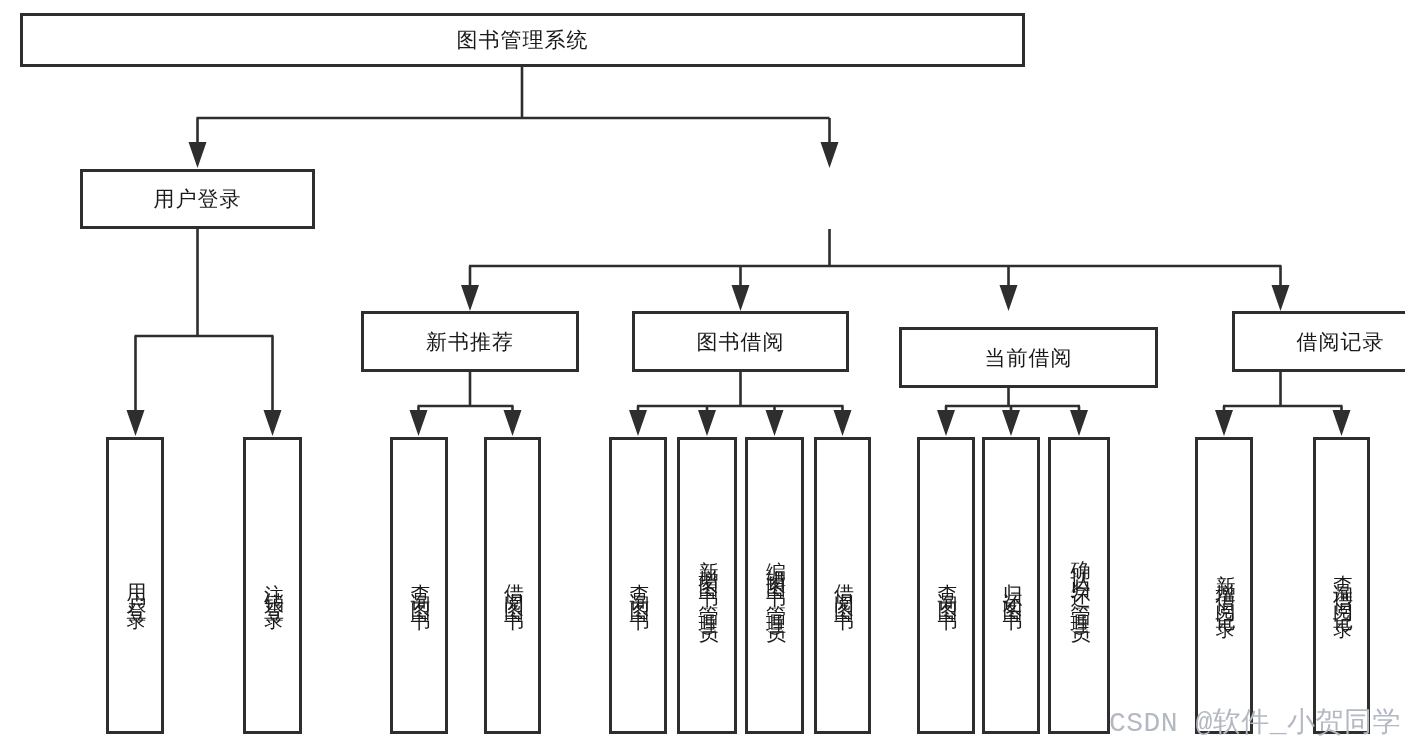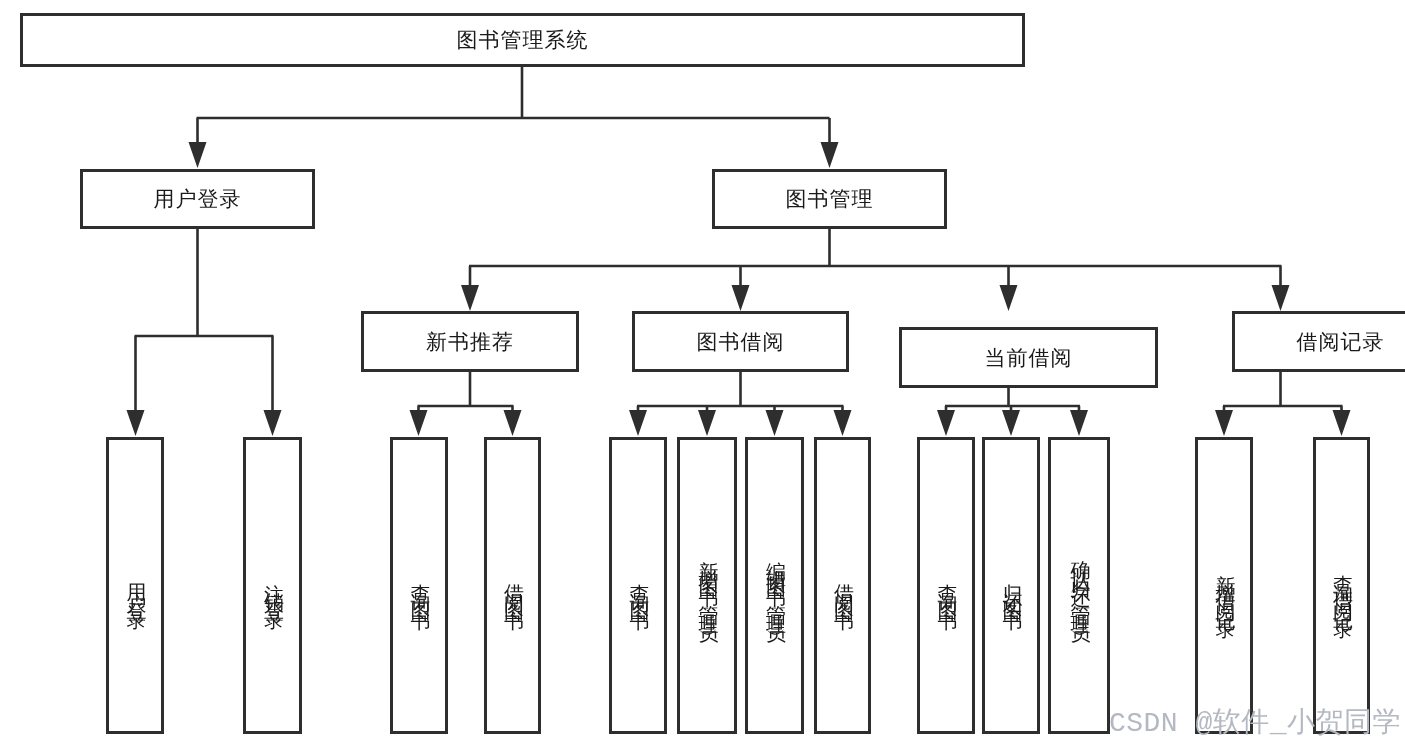--- a/index.html
+++ b/index.html
@@ -88,23 +88,20 @@
              M1332.5,410 h18 L1341.5,436 z"></path>
   </svg>
 
   <div class="box" style="left:20px;top:13px;width:1005px;height:54px;">
     <span class="hlabel">图书管理系统</span>
   </div>
 
   <div class="box" style="left:80px;top:169px;width:235px;height:60px;">
     <span class="hlabel">用户登录</span>
   </div>
-  <div class="box" style="left:712px;top:169px;width:235px;height:60px;">
-    <span class="hlabel">图书管理</span>
-  </div>
 
   <div class="box" style="left:361px;top:311px;width:218px;height:61px;">
     <span class="hlabel">新书推荐</span>
   </div>
   <div class="box" style="left:632px;top:311px;width:217px;height:61px;text-align:right;">
     <span class="hlabel">图书借阅</span>
   </div>
   <div class="box" style="left:899px;top:327px;width:259px;height:61px;">
     <span class="hlabel">当前借阅</span>
   </div>

